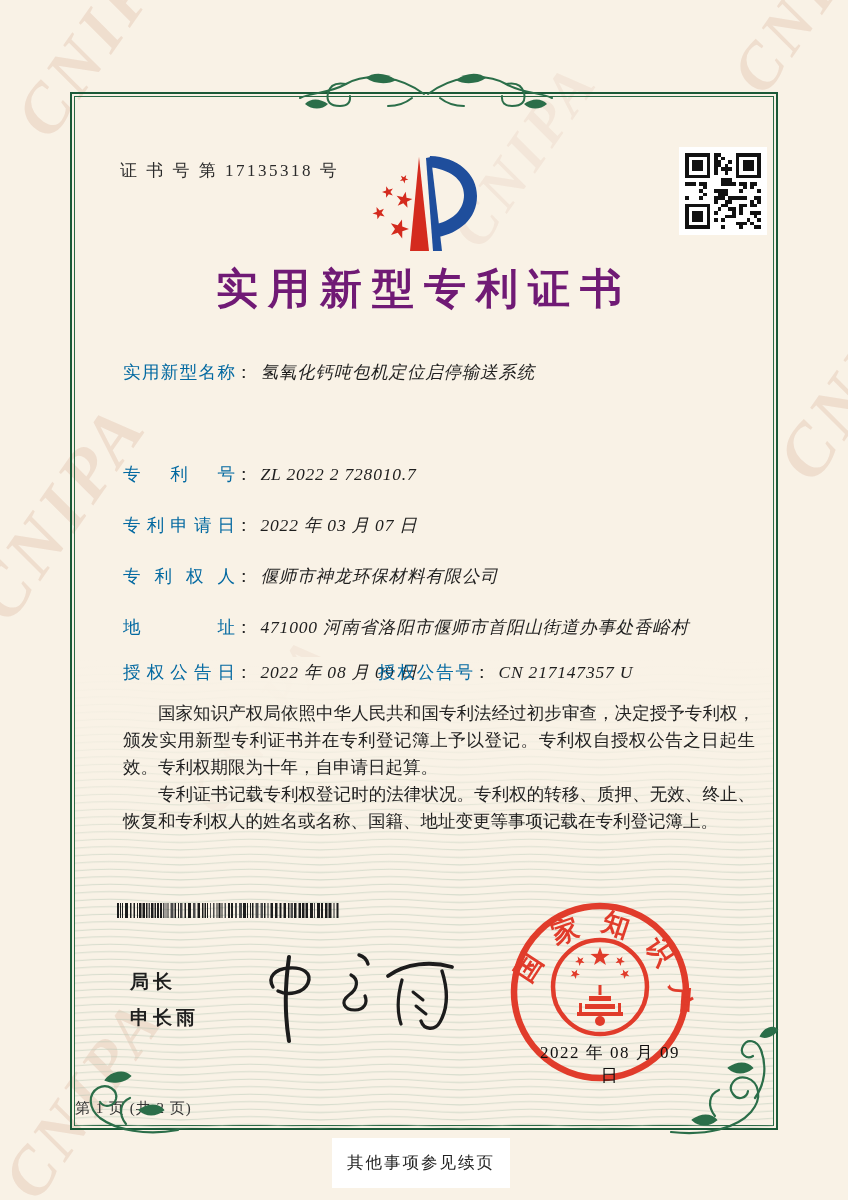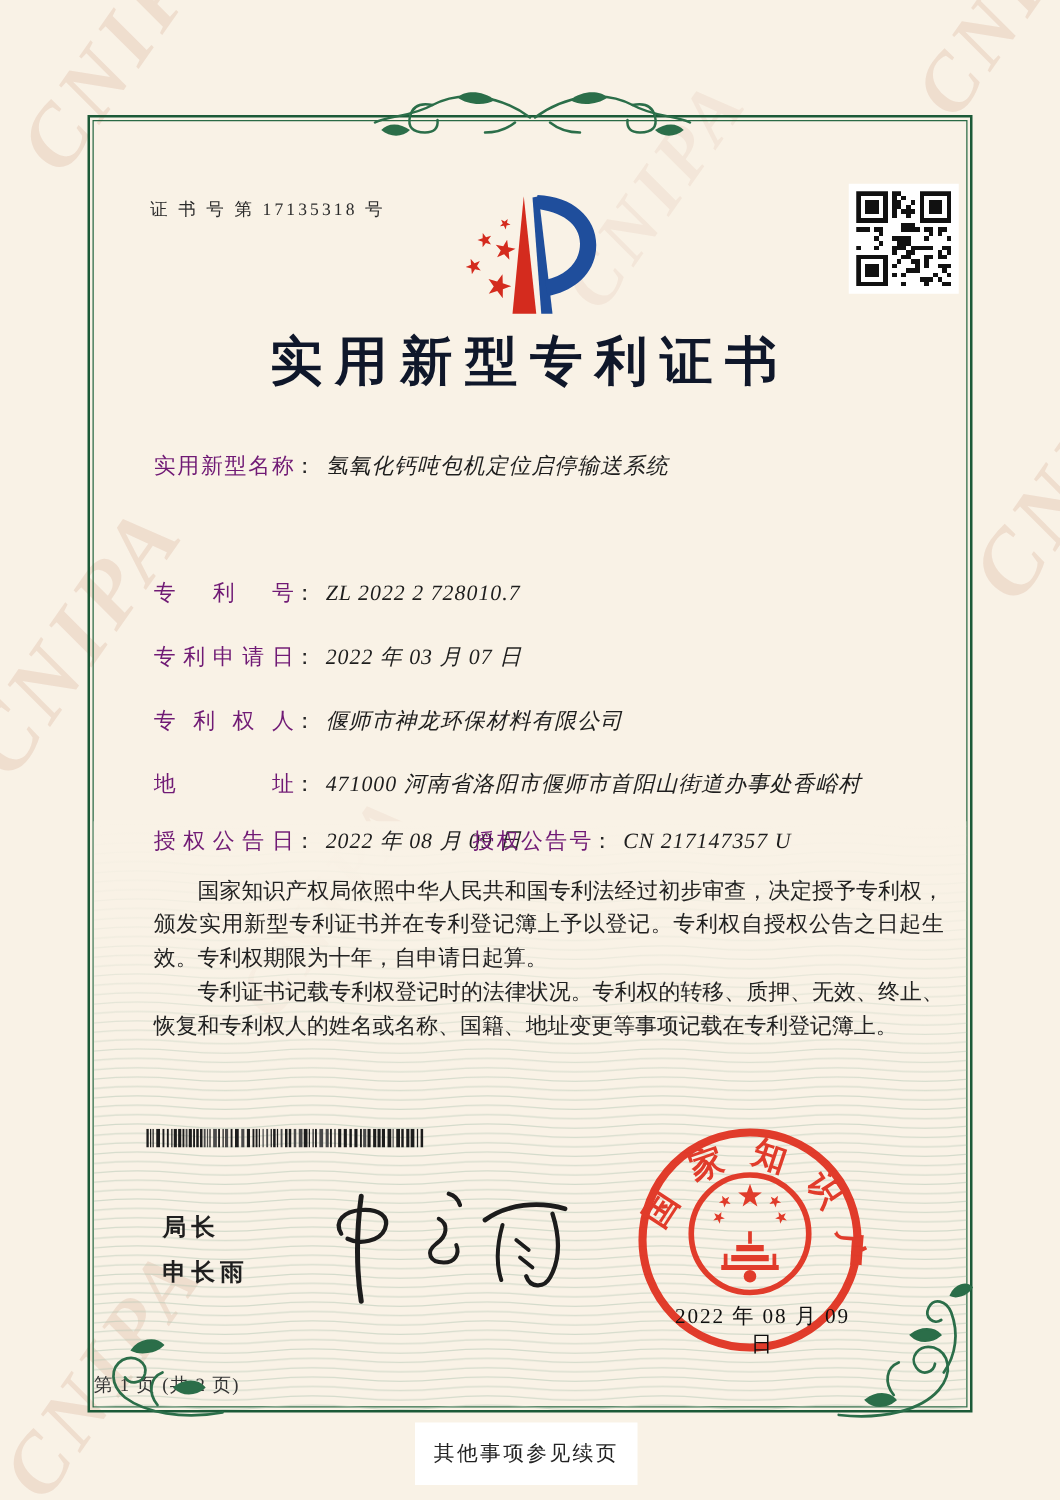--- a/index.html
+++ b/index.html
@@ -33,37 +33,37 @@
     position:absolute; left:0; top:560px; width:100%; height:220px; z-index:1;
     background:linear-gradient(180deg,#f9f2e6 0%, rgba(249,242,230,.75) 40%, rgba(249,242,230,0) 100%);
   }
   .content { position:absolute; left:0; top:0; right:0; bottom:0; z-index:3; }
 
   .ornament { position:absolute; z-index:4; }
 
   
   .cert-no {
     position:absolute; left:45px; top:62px;
-    font-size:14px; letter-spacing:2.5px; color:#2b2b2b;
+    font-size:17px; letter-spacing:2.5px; color:#2b2b2b;
   }
   .logo { position:absolute; left:288px; top:46px; }
   .qr-box {
     position:absolute; left:604px; top:50px; width:88px; height:88px;
     background:#ffffff; padding:6px;
   }
   .title {
     position:absolute; left:0; top:164px; width:100%;
     text-align:center; font-size:42px; font-weight:bold;
-    letter-spacing:10px; color:#0f172a;
+    letter-spacing:10px; color:#701a75;
   }
 
   
   .field-row { position:absolute; left:48px; font-size:17.5px; white-space:nowrap; }
   .f-label {
-    display:inline-block; width:112px; color:#701a75;
+    display:inline-block; width:112px; color:#0369a1;
     text-align:justify; text-align-last:justify; vertical-align:bottom;
   }
   .f-colon { display:inline-block; margin-right:8px; color:#262626; }
   .f-value { letter-spacing:.8px; color:#1e1e1e;font-style:italic; }
   .grant-no { position:absolute; left:255px; top:0; white-space:nowrap; }
   .grant-no .f-label { width:95px; }
 
   
   .paras {
     position:absolute; left:48px; top:604px; width:632px;

